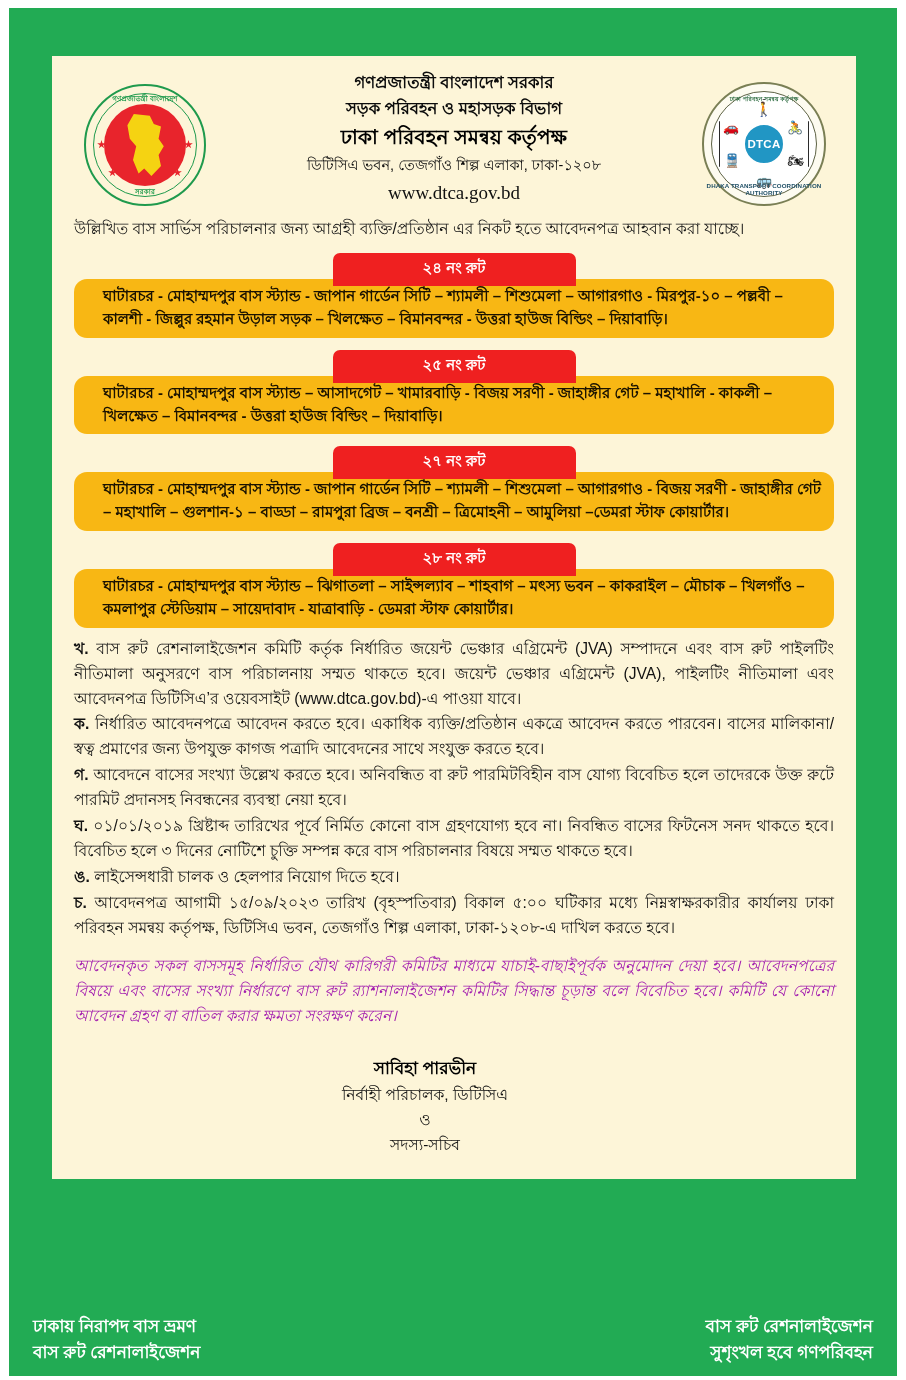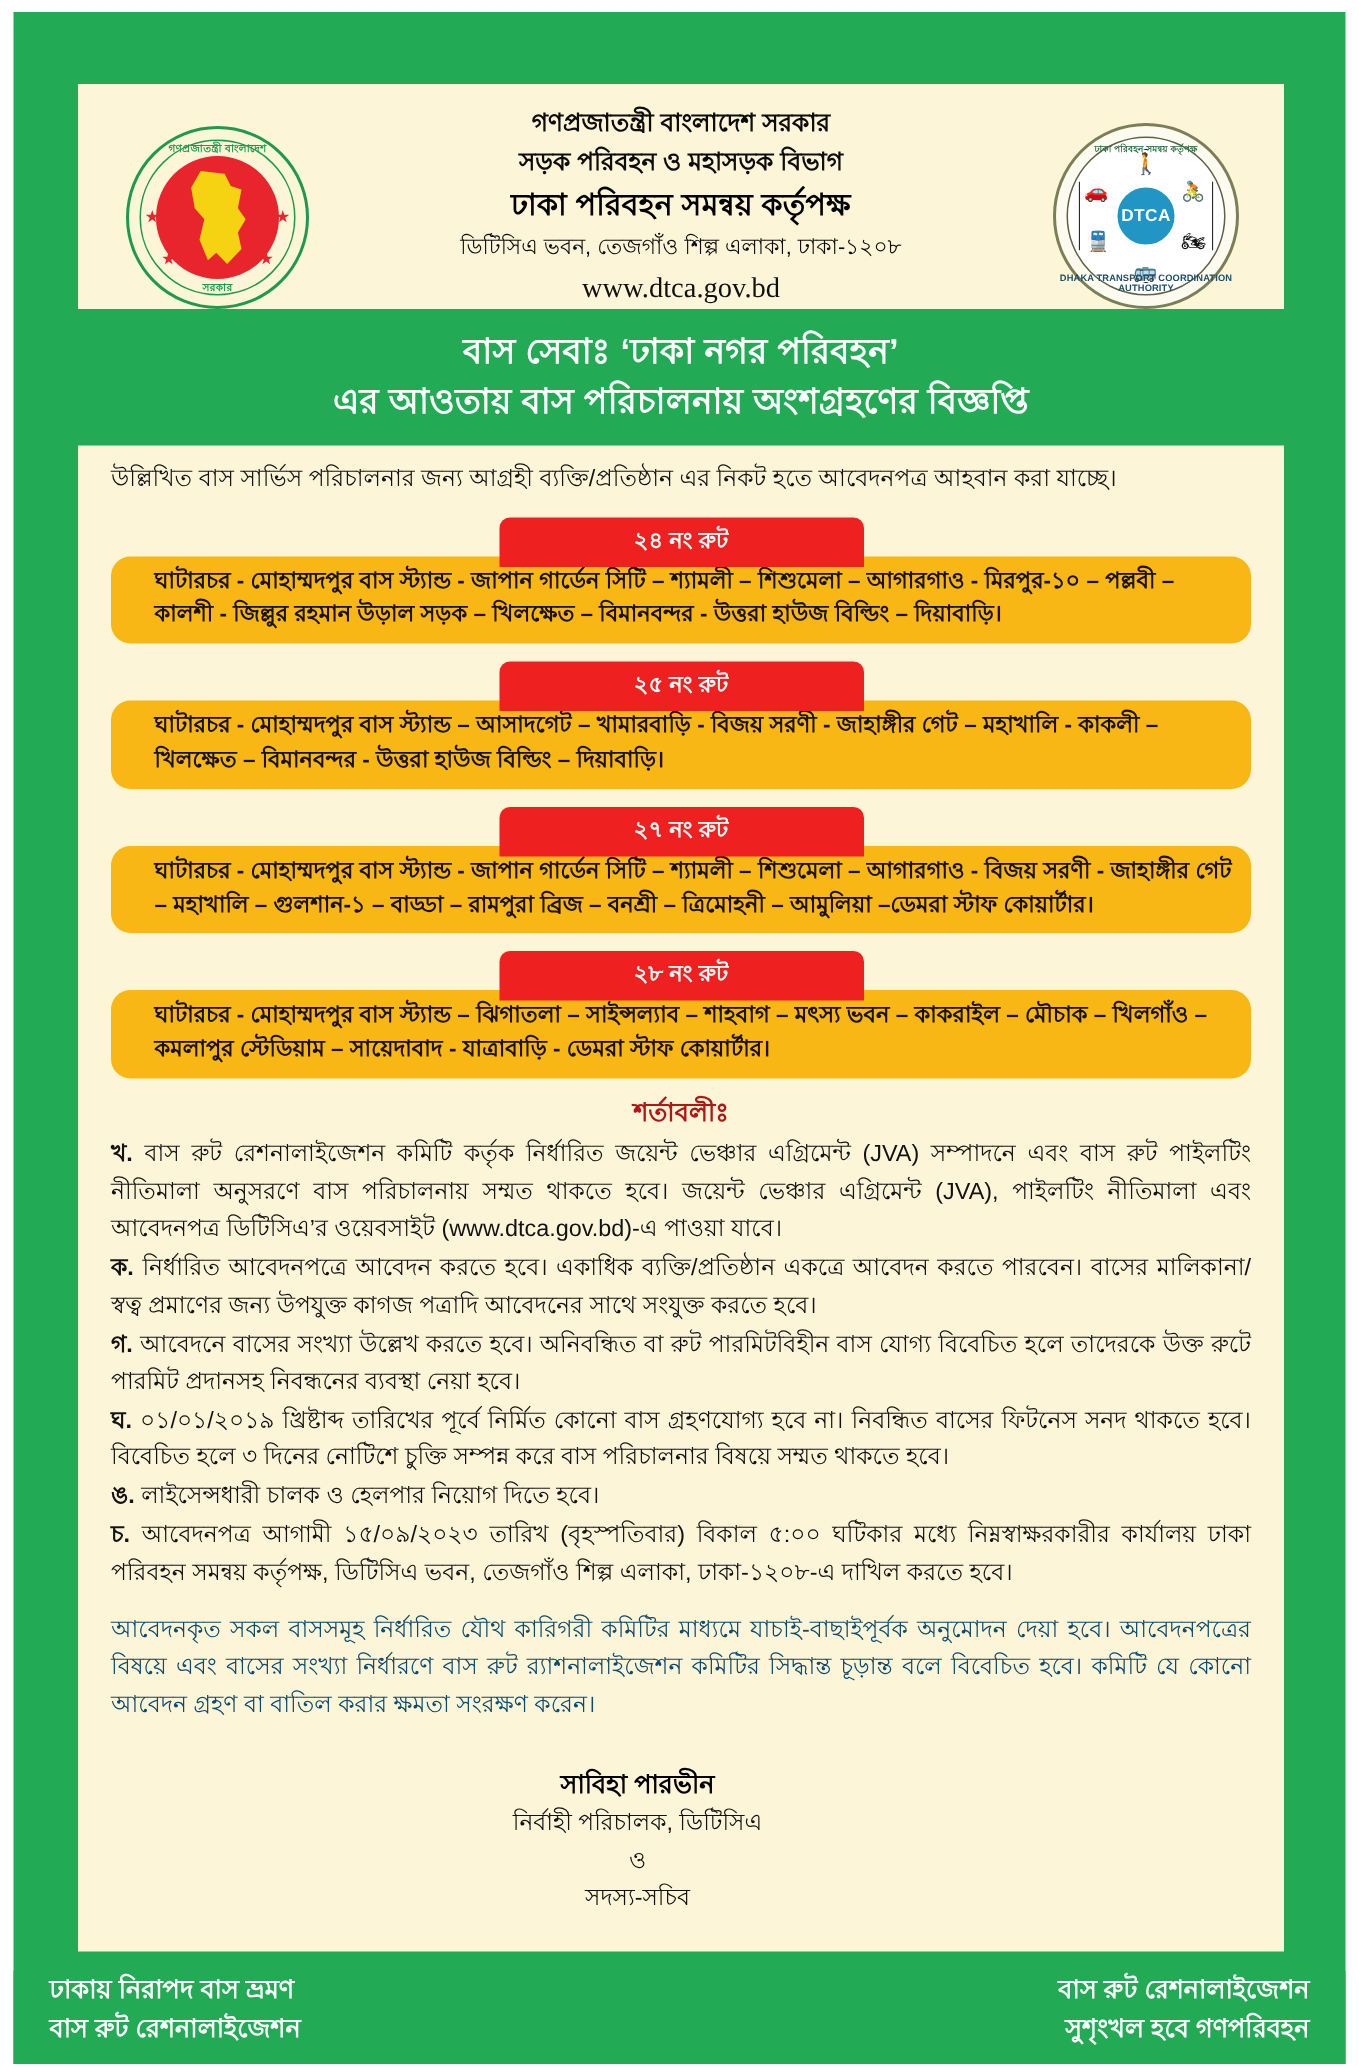--- a/index.html
+++ b/index.html
@@ -240,23 +240,24 @@
     color:#121212;
     line-height:1.6;
     text-align:justify;
     margin-bottom:1px;
   }
   .cond .lbl { font-weight:700; }
 
   .closing { margin-top:13px; }
   .closing p {
     font-size:15.6px;
-    color:#0c4a6e;
+    color:#a21caf;
     line-height:1.6;
     text-align:justify;
+    font-style:italic;
   }
 
   
   .signature {
     margin-top:26px;
     margin-right:58px;
     text-align:center;
     padding-bottom:16px;
   }
   .signature .sg-name {
@@ -326,24 +327,20 @@
       <div class="head-center">
         <div class="head-line-1">গণপ্রজাতন্ত্রী বাংলাদেশ সরকার</div>
         <div class="head-line-2">সড়ক পরিবহন ও মহাসড়ক বিভাগ</div>
         <div class="head-line-3">ঢাকা পরিবহন সমন্বয় কর্তৃপক্ষ</div>
         <div class="head-line-4">ডিটিসিএ ভবন, তেজগাঁও শিল্প এলাকা, ঢাকা-১২০৮</div>
         <div class="head-line-5">www.dtca.gov.bd</div>
       </div>
     </div>
 
 
-    <div class="title-band">
-      <div class="t1">বাস সেবাঃ ‘ঢাকা নগর পরিবহন’</div>
-      <div class="t2">এর আওতায় বাস পরিচালনায় অংশগ্রহণের বিজ্ঞপ্তি</div>
-    </div>
 
     <div class="body">
 
       <div class="intro">
         <p>উল্লিখিত বাস সার্ভিস পরিচালনার জন্য আগ্রহী ব্যক্তি/প্রতিষ্ঠান এর নিকট হতে আবেদনপত্র আহবান করা যাচ্ছে।</p>
       </div>
 
       <div class="routes">
 
         <div class="route-block">
@@ -361,21 +358,20 @@
           <div class="route-body">ঘাটারচর - মোহাম্মদপুর বাস স্ট্যান্ড - জাপান গার্ডেন সিটি – শ্যামলী – শিশুমেলা – আগারগাও - বিজয় সরণী - জাহাঙ্গীর গেট – মহাখালি – গুলশান-১ – বাড্ডা – রামপুরা ব্রিজ – বনশ্রী – ত্রিমোহনী – আমুলিয়া –ডেমরা স্টাফ কোয়ার্টার।</div>
         </div>
 
         <div class="route-block">
           <div class="route-chip">২৮ নং রুট</div>
           <div class="route-body">ঘাটারচর - মোহাম্মদপুর বাস স্ট্যান্ড – ঝিগাতলা – সাইন্সল্যাব – শাহবাগ – মৎস্য ভবন – কাকরাইল – মৌচাক – খিলগাঁও – কমলাপুর স্টেডিয়াম – সায়েদাবাদ - যাত্রাবাড়ি - ডেমরা স্টাফ কোয়ার্টার।</div>
         </div>
 
       </div>
 
-      <div class="cond-title">শর্তাবলীঃ</div>
 
       <div class="cond">
         <p>
           <span class="lbl">খ.</span>
           <span>বাস রুট রেশনালাইজেশন কমিটি কর্তৃক নির্ধারিত জয়েন্ট ভেঞ্চার এগ্রিমেন্ট (JVA) সম্পাদনে এবং বাস রুট পাইলটিং নীতিমালা অনুসরণে বাস পরিচালনায় সম্মত থাকতে হবে। জয়েন্ট ভেঞ্চার এগ্রিমেন্ট (JVA), পাইলটিং নীতিমালা এবং আবেদনপত্র ডিটিসিএ’র ওয়েবসাইট (www.dtca.gov.bd)-এ পাওয়া যাবে।</span>
         </p>
         <p>
           <span class="lbl">ক.</span>
           <span>নির্ধারিত আবেদনপত্রে আবেদন করতে হবে। একাধিক ব্যক্তি/প্রতিষ্ঠান একত্রে আবেদন করতে পারবেন। বাসের মালিকানা/স্বত্ব প্রমাণের জন্য উপযুক্ত কাগজ পত্রাদি আবেদনের সাথে সংযুক্ত করতে হবে।</span>
         </p>

